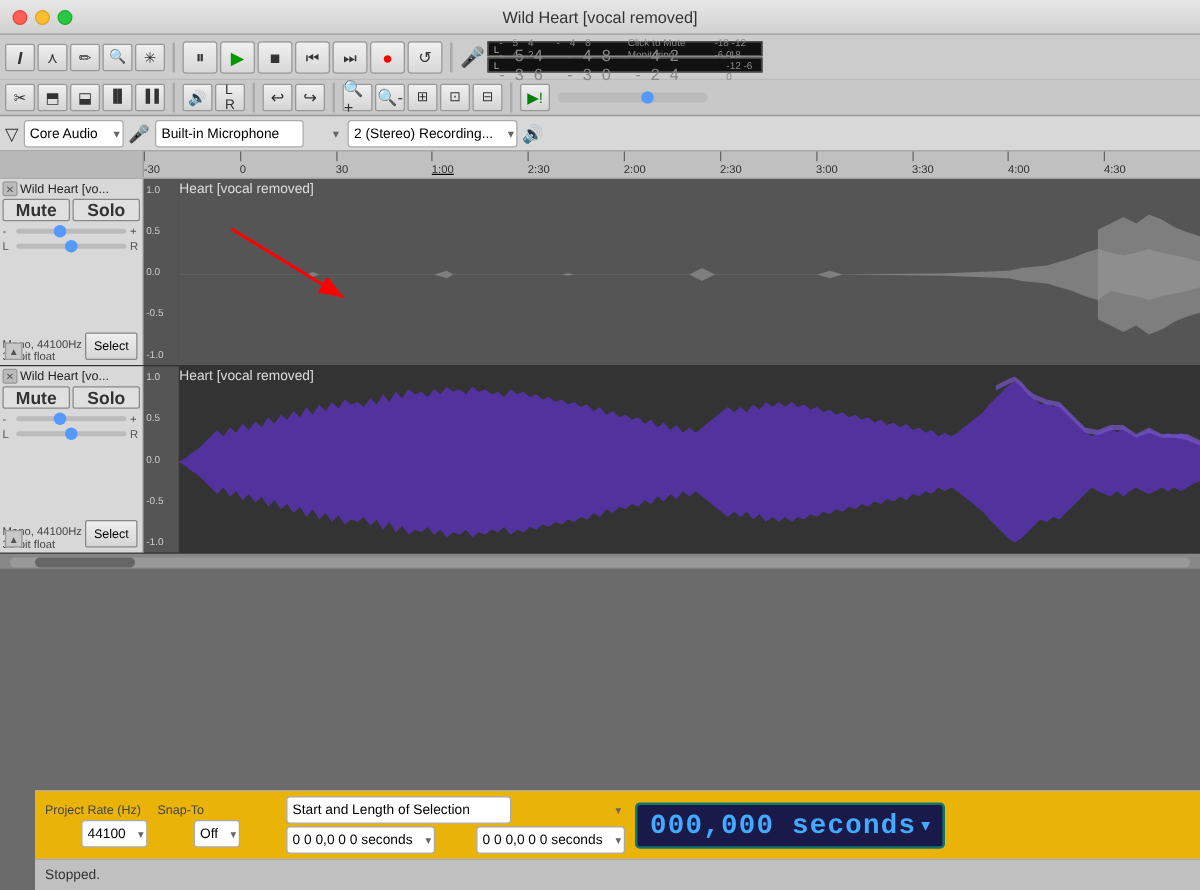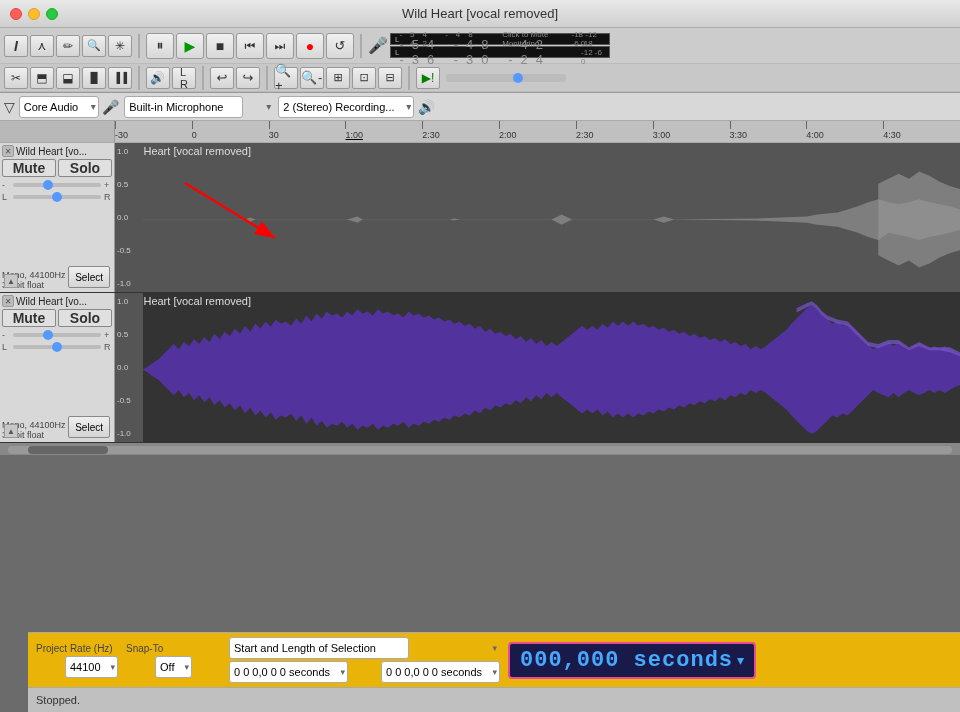--- a/index.html
+++ b/index.html
@@ -387,21 +387,21 @@
       position: absolute;
       right: 3px;
       font-size: 9px;
       color: #666;
       pointer-events: none;
     }
 
     
     .time-display {
       background: #1a1a4a;
-      border: 2px solid #ec4899;
+      border: 2px solid #0f766e;
       border-radius: 4px;
       padding: 4px 10px;
       min-width: 140px;
       display: flex;
       align-items: center;
       justify-content: center;
     }
     .time-display-text {
       font-size: 22px;
       color: #44aaff;

